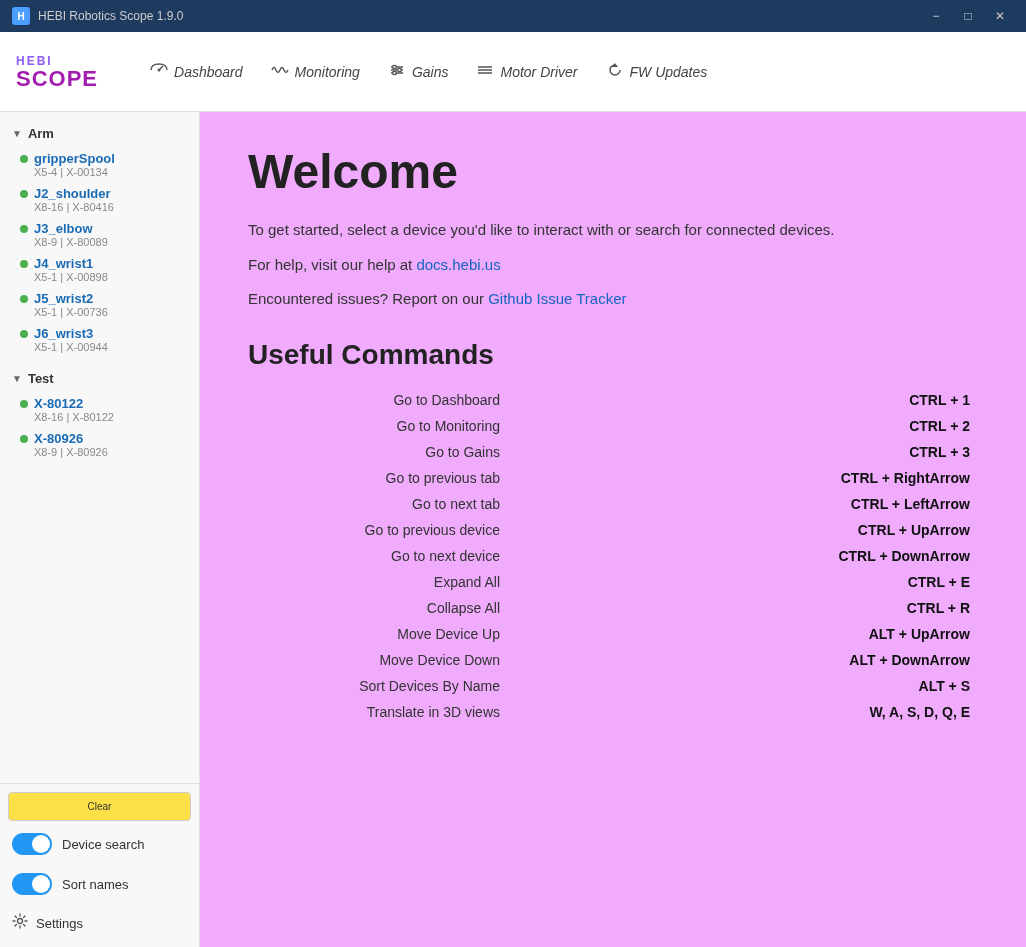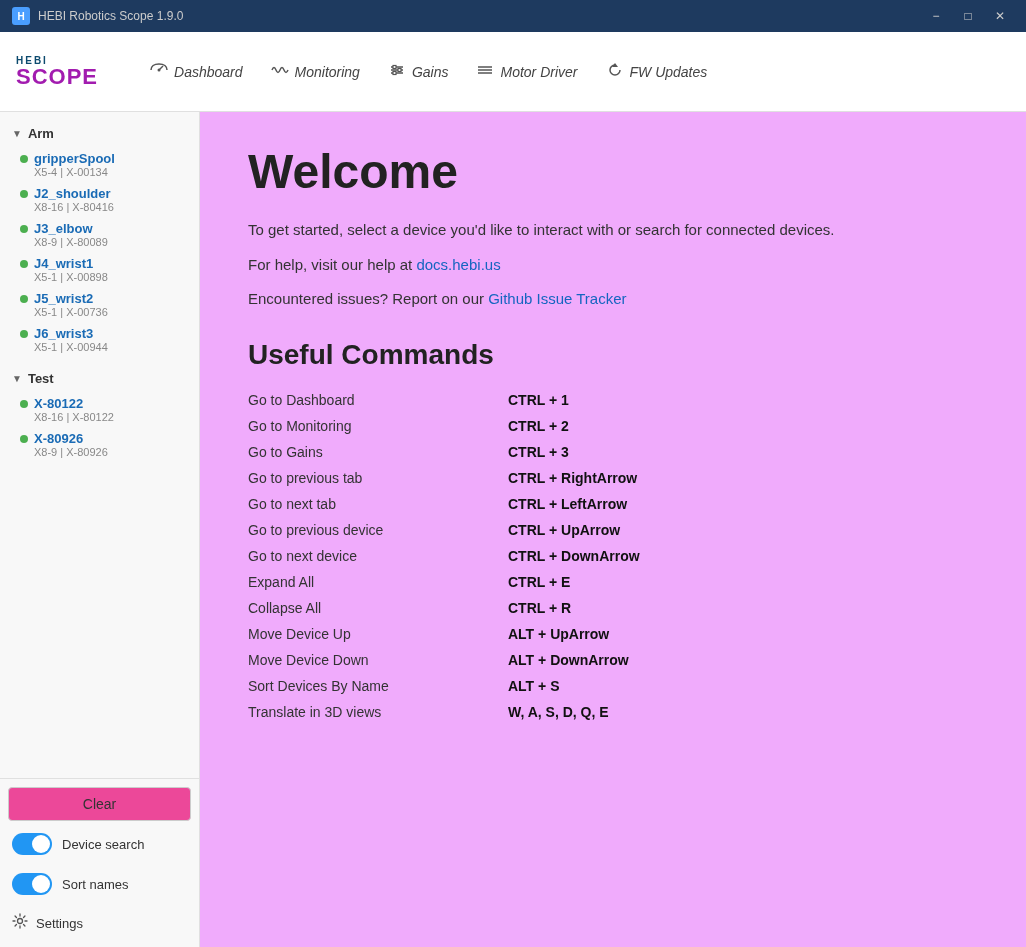--- a/index.html
+++ b/index.html
@@ -81,23 +81,23 @@
       height: 80px;
       flex-shrink: 0;
       gap: 24px;
     }
     #logo {
       display: flex;
       flex-direction: column;
       margin-right: 16px;
     }
     #logo-hebi {
-      font-size: 10px;
+      font-size: 12px;
       font-weight: 600;
-      color: #0c4a6e;
+      color: #8b5cf6;
       letter-spacing: 2px;
     }
     #logo-scope {
       font-size: 22px;
       font-weight: 700;
       color: #a21caf;
       letter-spacing: 1px;
       line-height: 1;
     }
     .nav-item {
@@ -179,26 +179,26 @@
 
     
     #sidebar-controls {
       padding: 8px;
       border-top: 1px solid #e0e0e0;
       display: flex;
       flex-direction: column;
       gap: 6px;
     }
     .clear-btn {
-      background: #ec4899;
+      background: #fde047;
       border: 1px solid #ccc;
       border-radius: 4px;
       padding: 8px;
       text-align: center;
-      font-size: 14px;
+      font-size: 10px;
       cursor: pointer;
       color: #333;
     }
     .toggle-row {
       display: flex;
       align-items: center;
       padding: 6px 4px;
       gap: 10px;
     }
     .toggle-label {
@@ -267,20 +267,21 @@
     }
     #commands-title {
       font-size: 28px;
       font-weight: 700;
       color: #222;
       margin: 28px 0 16px;
     }
     .commands-table {
       width: 100%;
       border-collapse: collapse;
+      text-align: right;
     }
     .commands-table tr td {
       padding: 5px 8px 5px 0;
       font-size: 14px;
       color: #333;
     }
     .commands-table tr td:first-child {
       width: 260px;
       color: #333;
     }

